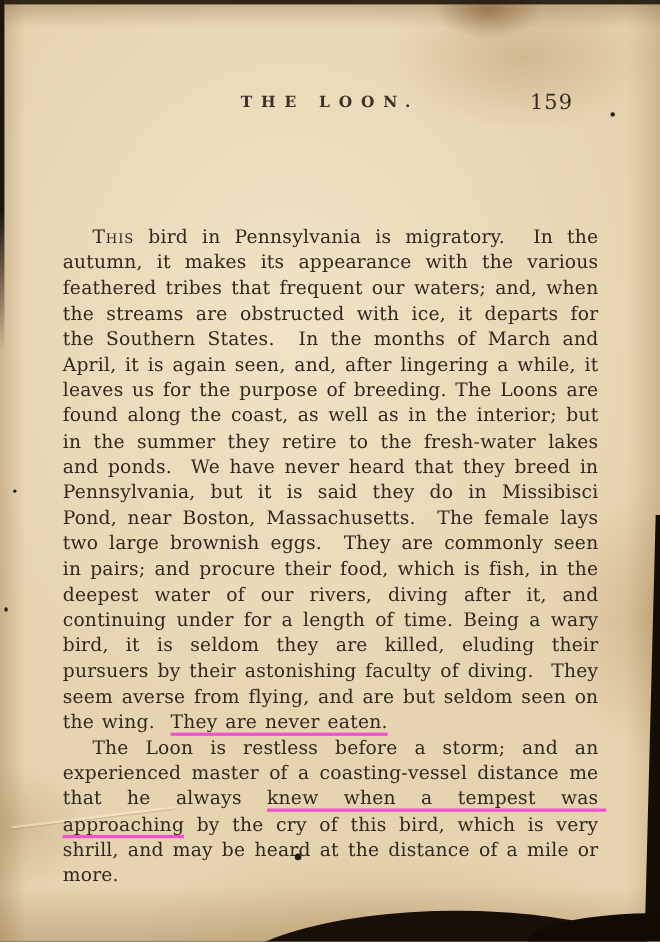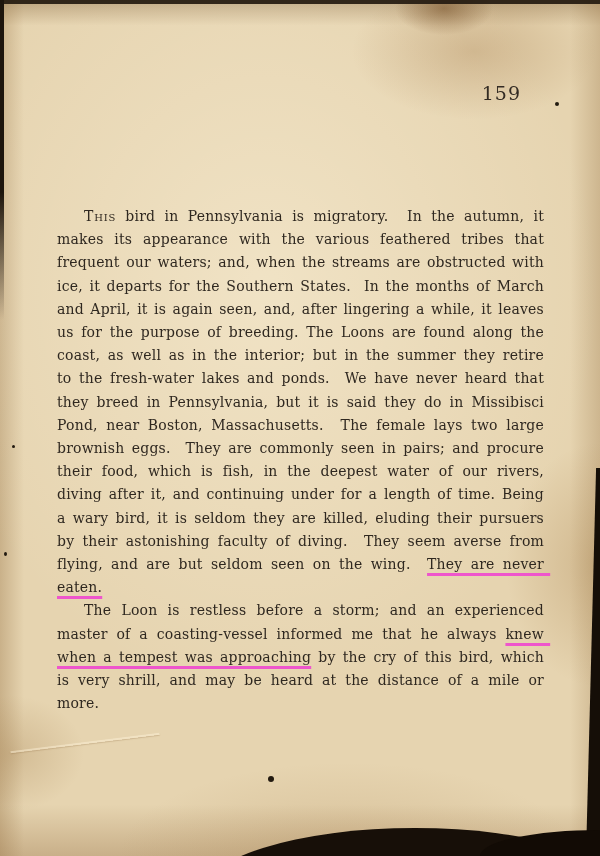--- a/index.html
+++ b/index.html
@@ -35,21 +35,21 @@
   
   .header{position:absolute;top:85px;left:57px;width:486px;height:20px;}
   .running-title{display:block;text-align:center;font-size:14px;letter-spacing:8px;font-weight:bold;color:#3a322a;}
   .page-number{position:absolute;right:22px;top:-3px;font-size:19px;font-weight:normal;letter-spacing:1px;color:#332b23;margin-left:17px;}
   
   .title-block{position:absolute;top:141px;left:57px;width:486px;text-align:center;}
   .article-title{font-size:20px;font-weight:bold;letter-spacing:1.5px;color:#332b22;}
   .article-subtitle{margin-top:9px;font-size:18px;font-style:italic;letter-spacing:.5px;color:#3a3229;}
   
   .body-text{position:absolute;top:205px;left:57px;width:487px;}
-  .para{margin:0;text-indent:27px;text-align:justify;font-size:14px;line-height:23.2px;
+  .para{margin:0;text-indent:27px;text-align:justify;font-size:17px;line-height:23.2px;
     letter-spacing:.2px;word-spacing:1.5px;white-space:pre-wrap;color:#2f2820;}
   .sc{font-variant:small-caps;letter-spacing:.8px;}
   .hl{text-decoration:underline;text-decoration-thickness:2.5px;text-underline-offset:4px;}
 </style>
 </head>
 <body>
 
 <div class="page">
 
   <div class="edge-top"></div>
@@ -57,24 +57,25 @@
   <div class="edge-right-bottom"></div>
   <div class="corner-curve"></div>
   <div class="corner-dark"></div>
   <div class="crease"></div>
   <div class="speck" style="left:268px;top:776px;width:6px;height:6px;"></div>
   <div class="speck" style="left:555px;top:102px;width:4px;height:4px;"></div>
   <div class="speck" style="left:12px;top:445px;width:3px;height:3px;"></div>
   <div class="speck" style="left:4px;top:552px;width:3px;height:4px;"></div>
 
   <div class="header">
+    <span class="running-title">THE LOON.</span>
     <span class="page-number">159</span>
   </div>
 
   <div class="title-block">
   </div>
 
   <div class="body-text">
       <p class="para"><span class="sc">This</span><span> bird in Pennsylvania is migratory.  In the autumn, it makes its appearance with the various feathered tribes that frequent our waters; and, when the streams are obstructed with ice, it departs for the Southern States.  In the months of March and April, it is again seen, and, after lingering a while, it leaves us for the purpose of breeding. The Loons are found along the coast, as well as in the interior; but in the summer they retire to the fresh-water lakes and ponds.  We have never heard that they breed in Pennsylvania, but it is said they do in Missibisci Pond, near Boston, Massachusetts.  The female lays two large brownish eggs.  They are commonly seen in pairs; and procure their food, which is fish, in the deepest water of our rivers, diving after it, and continuing under for a length of time. Being a wary bird, it is seldom they are killed, eluding their pursuers by their astonishing faculty of diving.  They seem averse from flying, and are but seldom seen on the wing.  </span><span class="hl" style="text-decoration-color: rgb(238, 85, 204);">They are never eaten.</span></p>
-      <p class="para"><span>The Loon is restless before a storm; and an experienced master of a coasting-vessel informed me that he always </span><span class="hl" style="text-decoration-color: rgb(238, 85, 204);">knew when a tempest was approaching</span><span> by the cry of this bird, which is very shrill, and may be heard at the distance of a mile or more.</span></p>
+      <p class="para"><span>The Loon is restless before a storm; and an experienced master of a coasting-vessel distance me that he always </span><span class="hl" style="text-decoration-color: rgb(238, 85, 204);">knew when a tempest was approaching</span><span> by the cry of this bird, which is very shrill, and may be heard at the distance of a mile or more.</span></p>
     </div>
 
 </div>
 
 </body></html>

